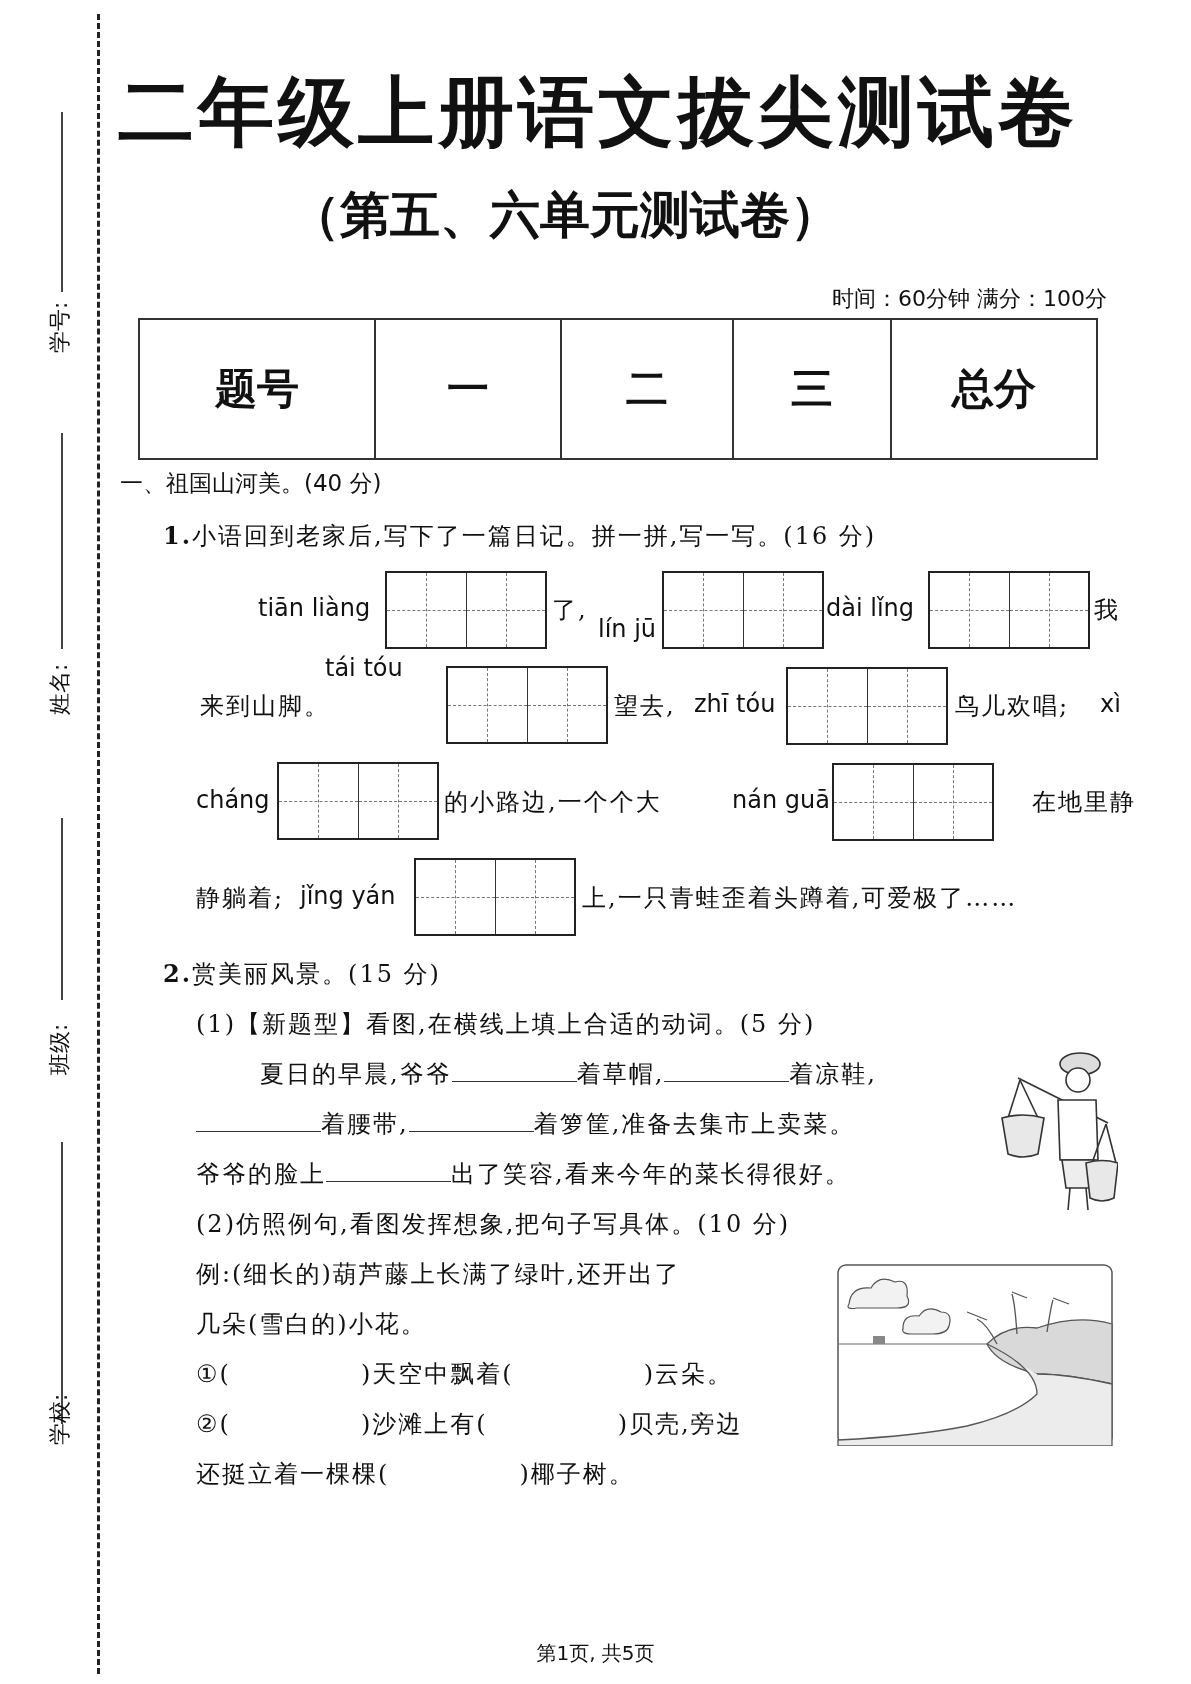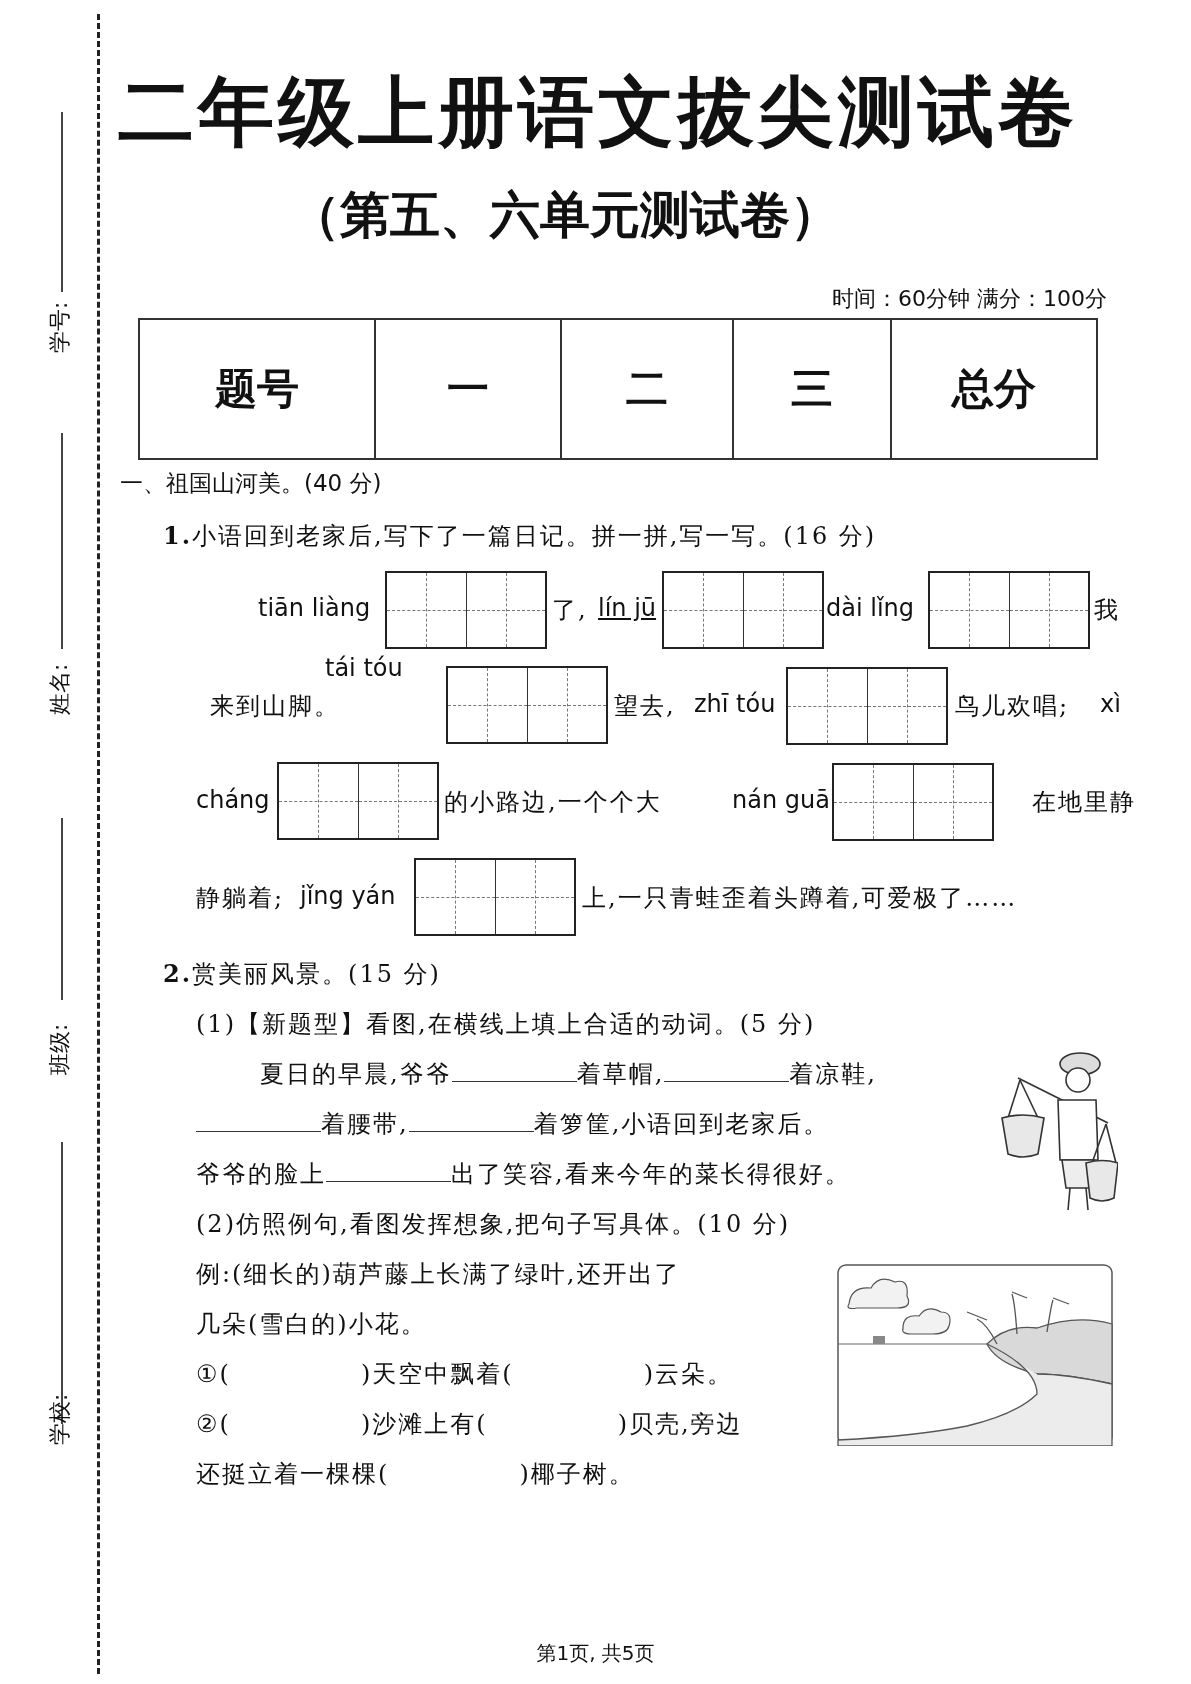--- a/index.html
+++ b/index.html
@@ -79,33 +79,33 @@
 <div class="q-line" style="left:163px;top:520px;">
   <span class="q-num">1.</span><span>小语回到老家后,写下了一篇日记。拼一拼,写一写。(16 分)</span>
 </div>
 
 <span class="q-line py" style="left:258px;top:594px;">tiān liàng</span>
 <div class="tzg" style="left:385px;top:571px;">
     <div class="cell"></div>
     <div class="cell"></div>
   </div>
 <span class="q-line" style="left:552px;top:594px;">了,</span>
-<span class="q-line py" style="left:598px;top:594px;text-decoration:underline;">lín jū</span>
+<span class="q-line py" style="left:598px;top:615px;">lín jū</span>
 <div class="tzg" style="left:662px;top:571px;">
     <div class="cell"></div>
     <div class="cell"></div>
   </div>
 <span class="q-line py" style="left:826px;top:594px;">dài lǐng</span>
 <div class="tzg" style="left:928px;top:571px;">
     <div class="cell"></div>
     <div class="cell"></div>
   </div>
 <span class="q-line" style="left:1094px;top:594px;">我</span>
 
-<span class="q-line" style="left:210px;top:690px;">来到山脚。</span>
+<span class="q-line" style="left:200px;top:690px;">来到山脚。</span>
 <span class="q-line py" style="left:325px;top:654px;">tái tóu</span>
 <div class="tzg" style="left:446px;top:666px;">
     <div class="cell"></div>
     <div class="cell"></div>
   </div>
 <span class="q-line" style="left:614px;top:690px;">望去,</span>
 <span class="q-line py" style="left:694px;top:690px;">zhī tóu</span>
 <div class="tzg" style="left:786px;top:667px;">
     <div class="cell"></div>
     <div class="cell"></div>
@@ -137,21 +137,21 @@
 <div class="q-line" style="left:163px;top:958px;">
   <span class="q-num">2.</span><span>赏美丽风景。(15 分)</span>
 </div>
 
 <div class="q-line" style="left:196px;top:1008px;">(1)【新题型】看图,在横线上填上合适的动词。(5 分)</div>
 
 <div class="q-line" style="left:260px;top:1058px;">
   <span>夏日的早晨,爷爷</span><span class="blank"></span><span>着草帽,</span><span class="blank"></span><span>着凉鞋,</span>
 </div>
 <div class="q-line" style="left:196px;top:1108px;">
-  <span class="blank"></span><span>着腰带,</span><span class="blank"></span><span>着箩筐,小语回到老家后。</span>
+  <span class="blank"></span><span>着腰带,</span><span class="blank"></span><span>着箩筐,准备去集市上卖菜。</span>
 </div>
 <div class="q-line" style="left:196px;top:1158px;">
   <span>爷爷的脸上</span><span class="blank"></span><span>出了笑容,看来今年的菜长得很好。</span>
 </div>
 
 <svg class="illus" style="left:998px;top:1048px;" width="120" height="170" viewBox="0 0 120 170">
   <g fill="none" stroke="#333" stroke-width="1.6">
     <line x1="20" y1="30" x2="110" y2="75"></line>
     <ellipse cx="82" cy="16" rx="20" ry="11" fill="#ddd"></ellipse>
     <circle cx="80" cy="32" r="12" fill="#fff"></circle>

